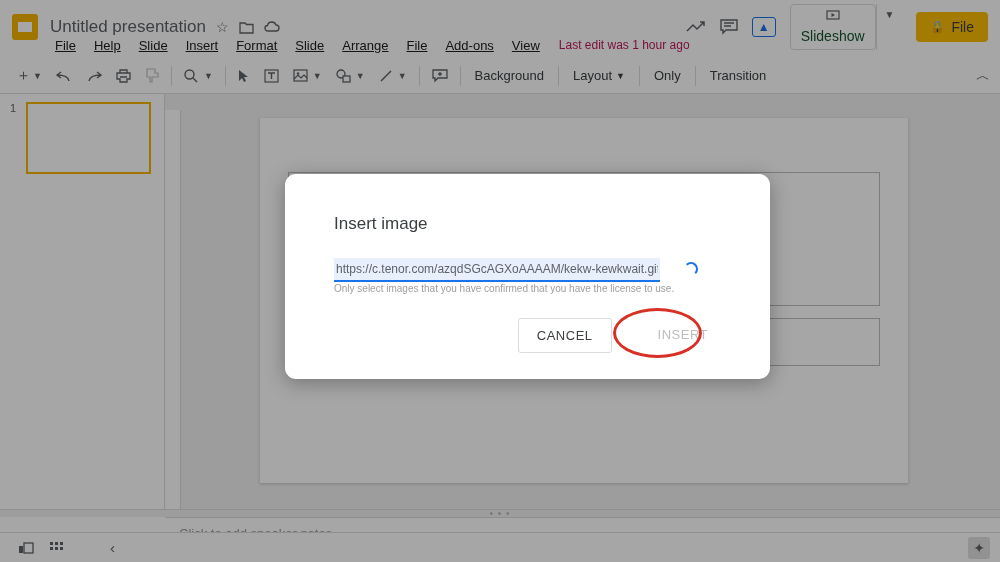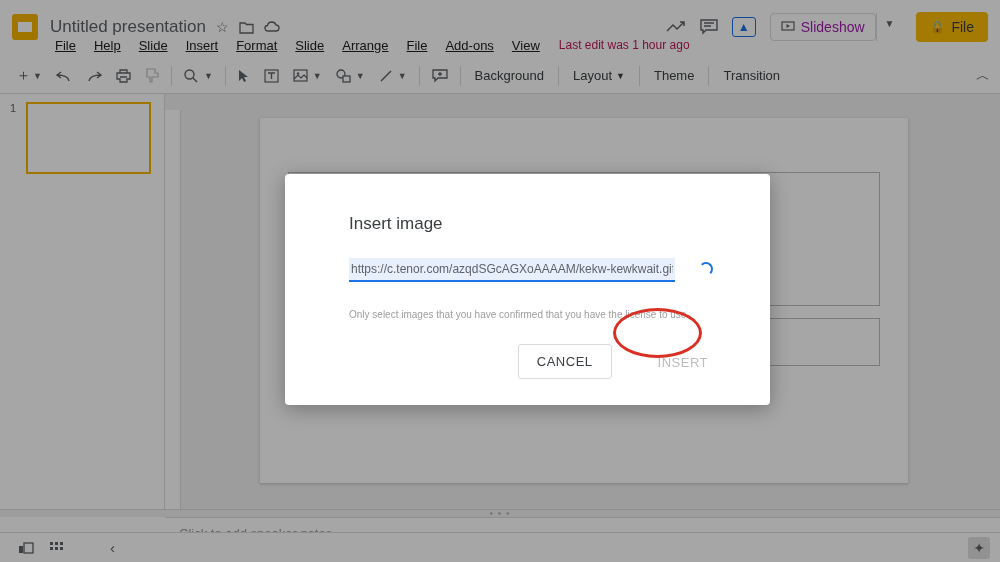--- a/index.html
+++ b/index.html
@@ -9,21 +9,21 @@
 
 
 .header { display: flex; align-items: center; padding: 22px 12px 0 12px; height: 32px; }
 .logo { width: 26px; height: 26px; background: #f4b400; border-radius: 3px; margin-right: 12px; display: flex; align-items: center; justify-content: center; }
 .logo-inner { width: 14px; height: 10px; background: #fff; }
 .title-area { flex: 1; }
 .doc-title { font-size: 17px; color: #5f6368; display: flex; align-items: center; gap: 10px; }
 .title-icon { color: #5f6368; font-size: 14px; }
 .header-right { display: flex; align-items: center; gap: 14px; }
 .header-icon { color: #5f6368; font-size: 18px; cursor: pointer; }
-.present-btn { border: 1px solid #dadce0; padding: 5px 10px; border-radius: 4px; font-size: 14px; color: #a21caf; display: flex; align-items: center; gap: 6px; cursor: pointer; }
+.present-btn { border: 1px solid #dadce0; padding: 5px 10px; border-radius: 4px; font-size: 14px; color: #14532d; display: flex; align-items: center; gap: 6px; cursor: pointer; flex-direction: column; }
 .present-arrow { border-left: 1px solid #dadce0; padding: 5px 8px; font-size: 10px; color: #5f6368; cursor: pointer; }
 .share-btn { background: #fbbc04; padding: 7px 14px; border-radius: 4px; font-size: 14px; font-weight: 500; color: #3c4043; display: flex; align-items: center; gap: 6px; cursor: pointer; }
 .lock-icon { font-size: 12px; }
 .screen-icon { border: 1px solid #1a73e8; color: #1a73e8; width: 24px; height: 20px; border-radius: 3px; display: flex; align-items: center; justify-content: center; font-size: 12px; }
 
 
 .menu-bar { display: flex; align-items: center; padding: 0 12px 0 48px; height: 26px; gap: 4px; font-size: 13px; color: #202124; }
 .menu-item { padding: 4px 7px; cursor: pointer; text-decoration: underline; }
 .last-edit { color: #be185d; margin-left: 8px; font-size: 12px; cursor: pointer; }
 
@@ -52,26 +52,26 @@
 .notes-handle { height: 8px; background: #f1f1f1; display: flex; align-items: center; justify-content: center; border-top: 1px solid #dadce0; }
 .notes-dots { color: #bbb; font-size: 10px; letter-spacing: 1px; }
 .notes { height: 32px; padding: 8px 14px; font-size: 13px; color: #999; border-top: 1px solid #dadce0; margin-left: 165px; background:#fff; }
 
 
 .footer { position: absolute; bottom: 0; left: 0; right: 0; height: 30px; border-top: 1px solid #dadce0; display: flex; align-items: center; padding: 0 10px; background: #fff; }
 .view-btn { padding: 4px 8px; color: #5f6368; cursor: pointer; font-size: 15px; }
 .explore { margin-left: auto; width: 22px; height: 22px; background: #e0e0e0; border-radius: 3px; display:flex; align-items:center; justify-content:center; cursor:pointer; color:#5f6368; font-size:14px;}
 
 
-.dialog { position: absolute; left: 285px; top: 174px; width: 485px; background: #fff; border-radius: 4px; box-shadow: 0 4px 20px rgba(0,0,0,0.3); z-index: 100; padding: 40px 44px 26px 64px; }
+.dialog { position: absolute; left: 285px; top: 174px; width: 485px; background: #fff; border-radius: 11px; box-shadow: 0 4px 20px rgba(0,0,0,0.3); z-index: 100; padding: 40px 44px 26px 49px; }
 .dialog-title { font-size: 17px; color: #3c4043; margin-bottom: 24px; }
 .url-input { width: 326px; border: none; border-bottom: 2px solid #1a73e8; background: #e8f0fe; padding: 4px 2px; font-size: 12px; color: #5f6368; outline: none; }
 .spinner { display: inline-block; width: 14px; height: 14px; border: 2px solid transparent; border-top-color: #1a73e8; border-right-color: #1a73e8; border-radius: 50%; margin-left: 20px; vertical-align: middle; }
-.hint { font-size: 10px; color: #9e9e9e; margin-top: 27px; }
-.dialog-actions { display: flex; justify-content: flex-end; gap: 28px; margin-top: 24px; align-items: flex-end; }
+.hint { font-size: 10px; color: #9e9e9e; margin-top: 1px; }
+.dialog-actions { display: flex; justify-content: flex-end; gap: 28px; margin-top: 24px; align-items: flex-start; }
 .cancel-btn { border: 1px solid #dadce0; padding: 9px 18px; font-size: 13px; color: #3c4043; background: #fff; border-radius: 3px; cursor: pointer; letter-spacing: 0.5px; }
 .insert-btn { padding: 9px 18px; font-size: 13px; color: #bdbdbd; background: none; border: none; letter-spacing: 0.5px; position: relative; }
 .highlight-circle { position: absolute; left: 613px; top: 308px; width: 89px; height: 50px; border: 3px solid #d93025; border-radius: 50%; z-index: 101; pointer-events: none; }
 svg { display: block; }
 </style>
 </head>
 <body>
 
 <div class="header">
   <div class="logo">
@@ -206,21 +206,21 @@
       </svg>
     </span>
   <div class="tool-sep"></div>
   <span class="tool-text">Background</span>
   <div class="tool-sep"></div>
   <span class="tool-text tool-dd">
       <span>Layout</span>
       <span class="dd-arrow" style="margin-left:2px">▼</span>
     </span>
   <div class="tool-sep"></div>
-  <span class="tool-text">Theme</span>
+  <span class="tool-text">Only</span>
   <div class="tool-sep"></div>
   <span class="tool-text">Transition</span>
   <span class="collapse-icon">︿</span>
 </div>
 
 <div class="main">
   <div class="sidebar">
     <span class="slide-num">1</span>
     <div class="thumb"></div>
   </div>

